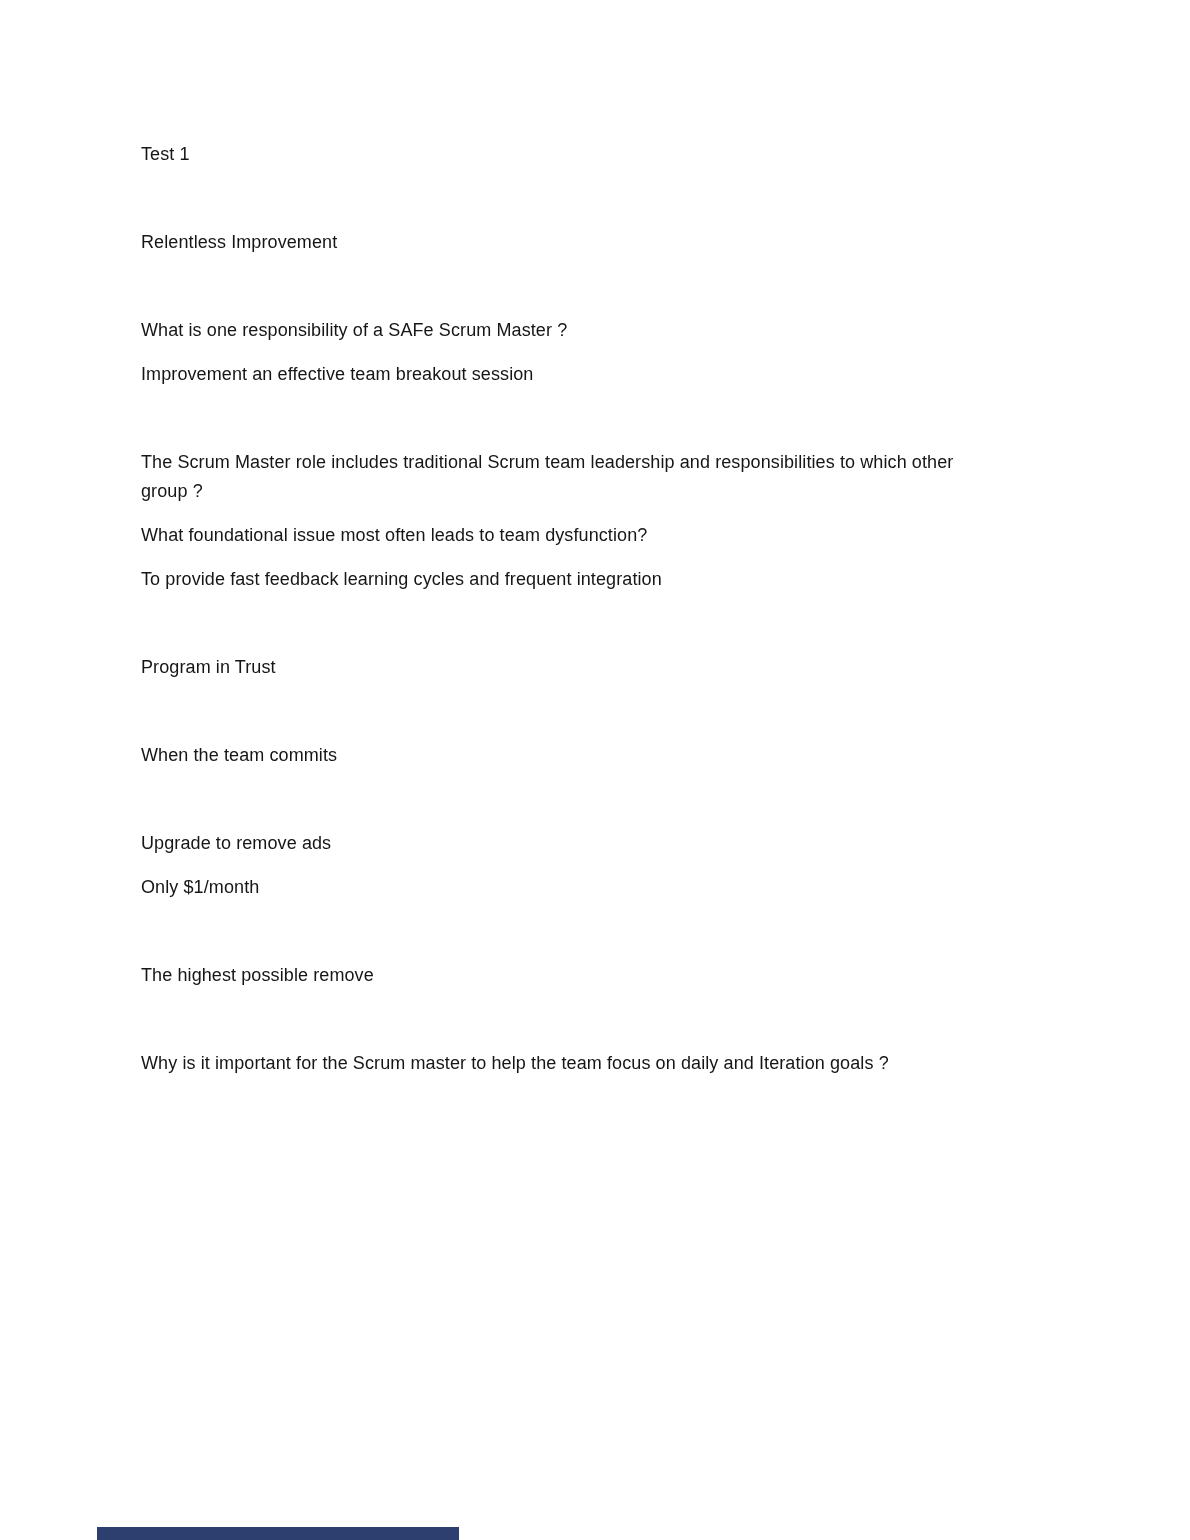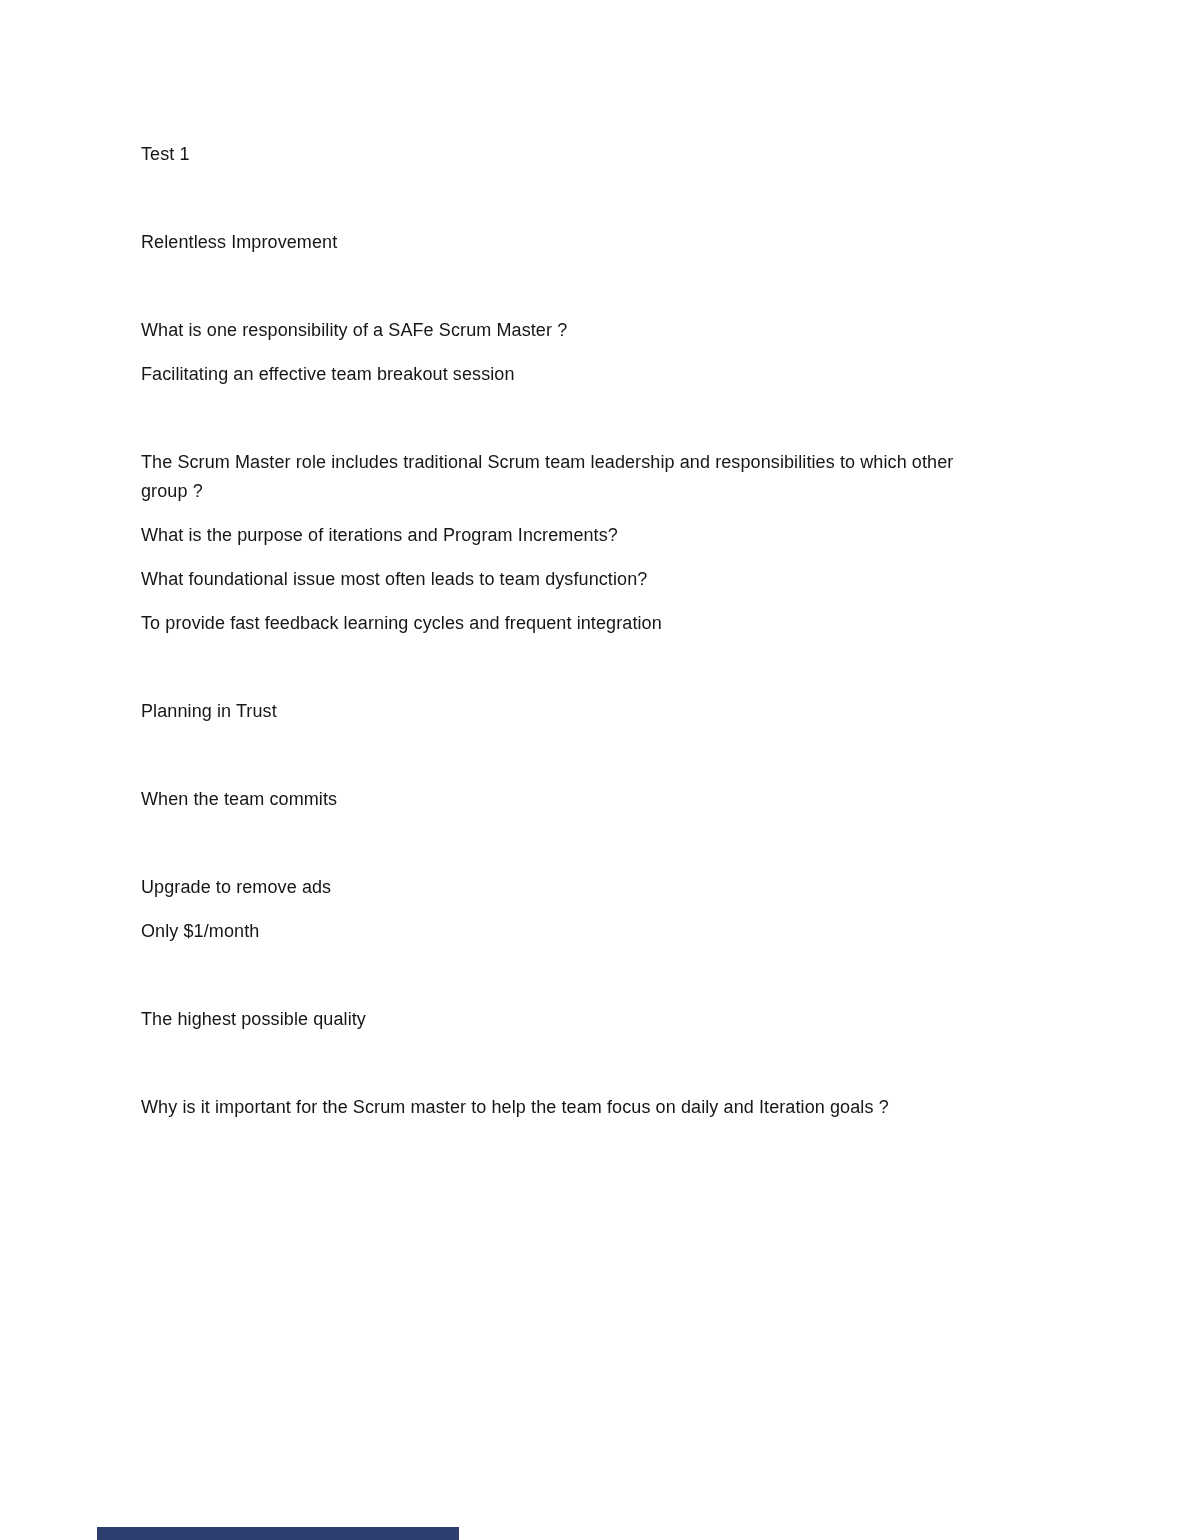--- a/index.html
+++ b/index.html
@@ -51,57 +51,54 @@
   <p class="para line mb-a">Test 1</p>
 
   <div class="para mb-a">
     <div class="line">Relentless Improvement</div>
   </div>
 
   <div class="para mb-q">
     <div class="line">What is one responsibility of a SAFe Scrum Master ?</div>
   </div>
   <div class="para mb-a">
-    <div class="line">Facilitating an effective team breakout session</div>
+    <div class="line">Improvement an effective team breakout session</div>
   </div>
 
   <div class="para mb-q">
     <div class="line">The Scrum Master role includes traditional Scrum team leadership and responsibilities to which other</div>
     <div class="line">group ?</div>
   </div>
 
   <div class="para mb-q">
-    <div class="line">What is the purpose of iterations and Program Increments?</div>
-  </div>
-  <div class="para mb-q">
     <div class="line">What foundational issue most often leads to team dysfunction?</div>
   </div>
 
   <div class="para mb-a">
     <div class="line">To provide fast feedback learning cycles and frequent integration</div>
   </div>
   <div class="para mb-a">
-    <div class="line">Planning in Trust</div>
+    <div class="line">Program in Trust</div>
   </div>
 
   <div class="para mb-a">
     <div class="line">When the team commits</div>
   </div>
 
   <div class="para mb-q">
     <div class="line">Upgrade to remove ads</div>
   </div>
   <div class="para mb-a">
     <div class="line">Only $1/month</div>
   </div>
 
   <div class="para mb-q">
   </div>
   <div class="para mb-a">
-    <div class="line">The highest possible quality</div>
+    <div class="line">The highest possible remove</div>
   </div>
 
   <div class="para mb-q">
     <div class="line">Why is it important for the Scrum master to help the team focus on daily and Iteration goals ?</div>
   </div>
 
 </div>
 
 <div class="partial-bar" style="background: rgb(45, 63, 110);"></div>
 

